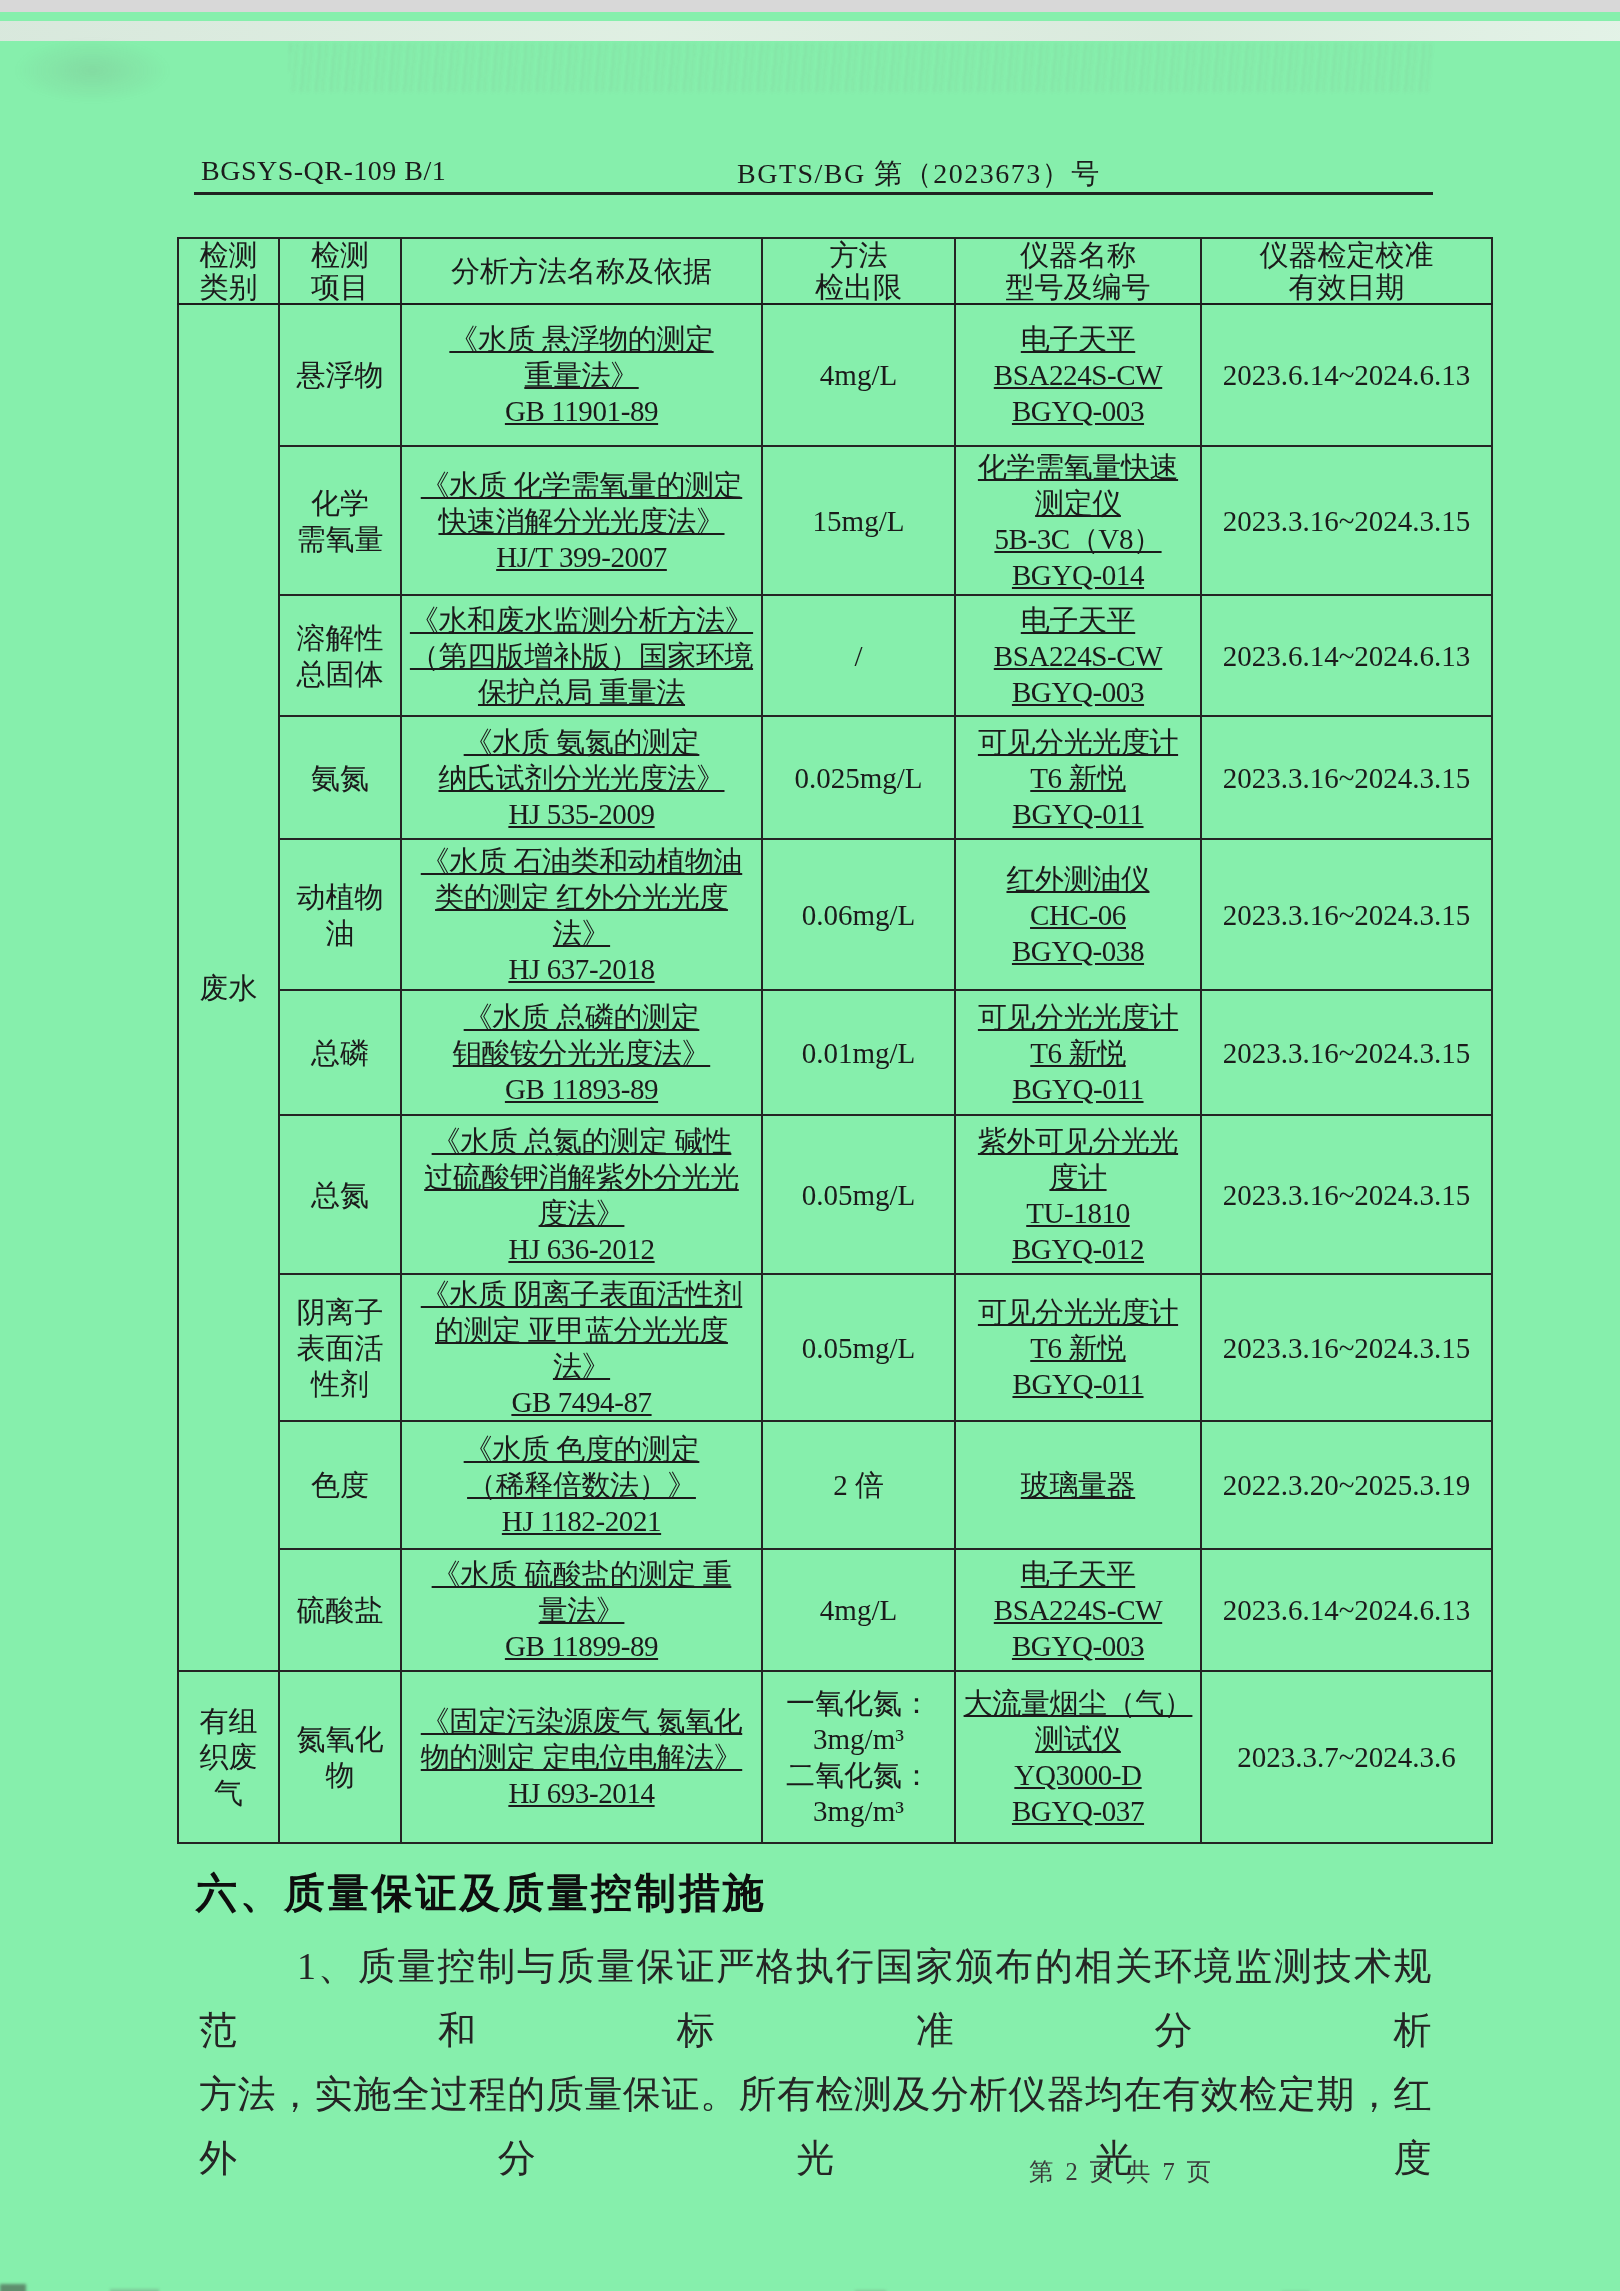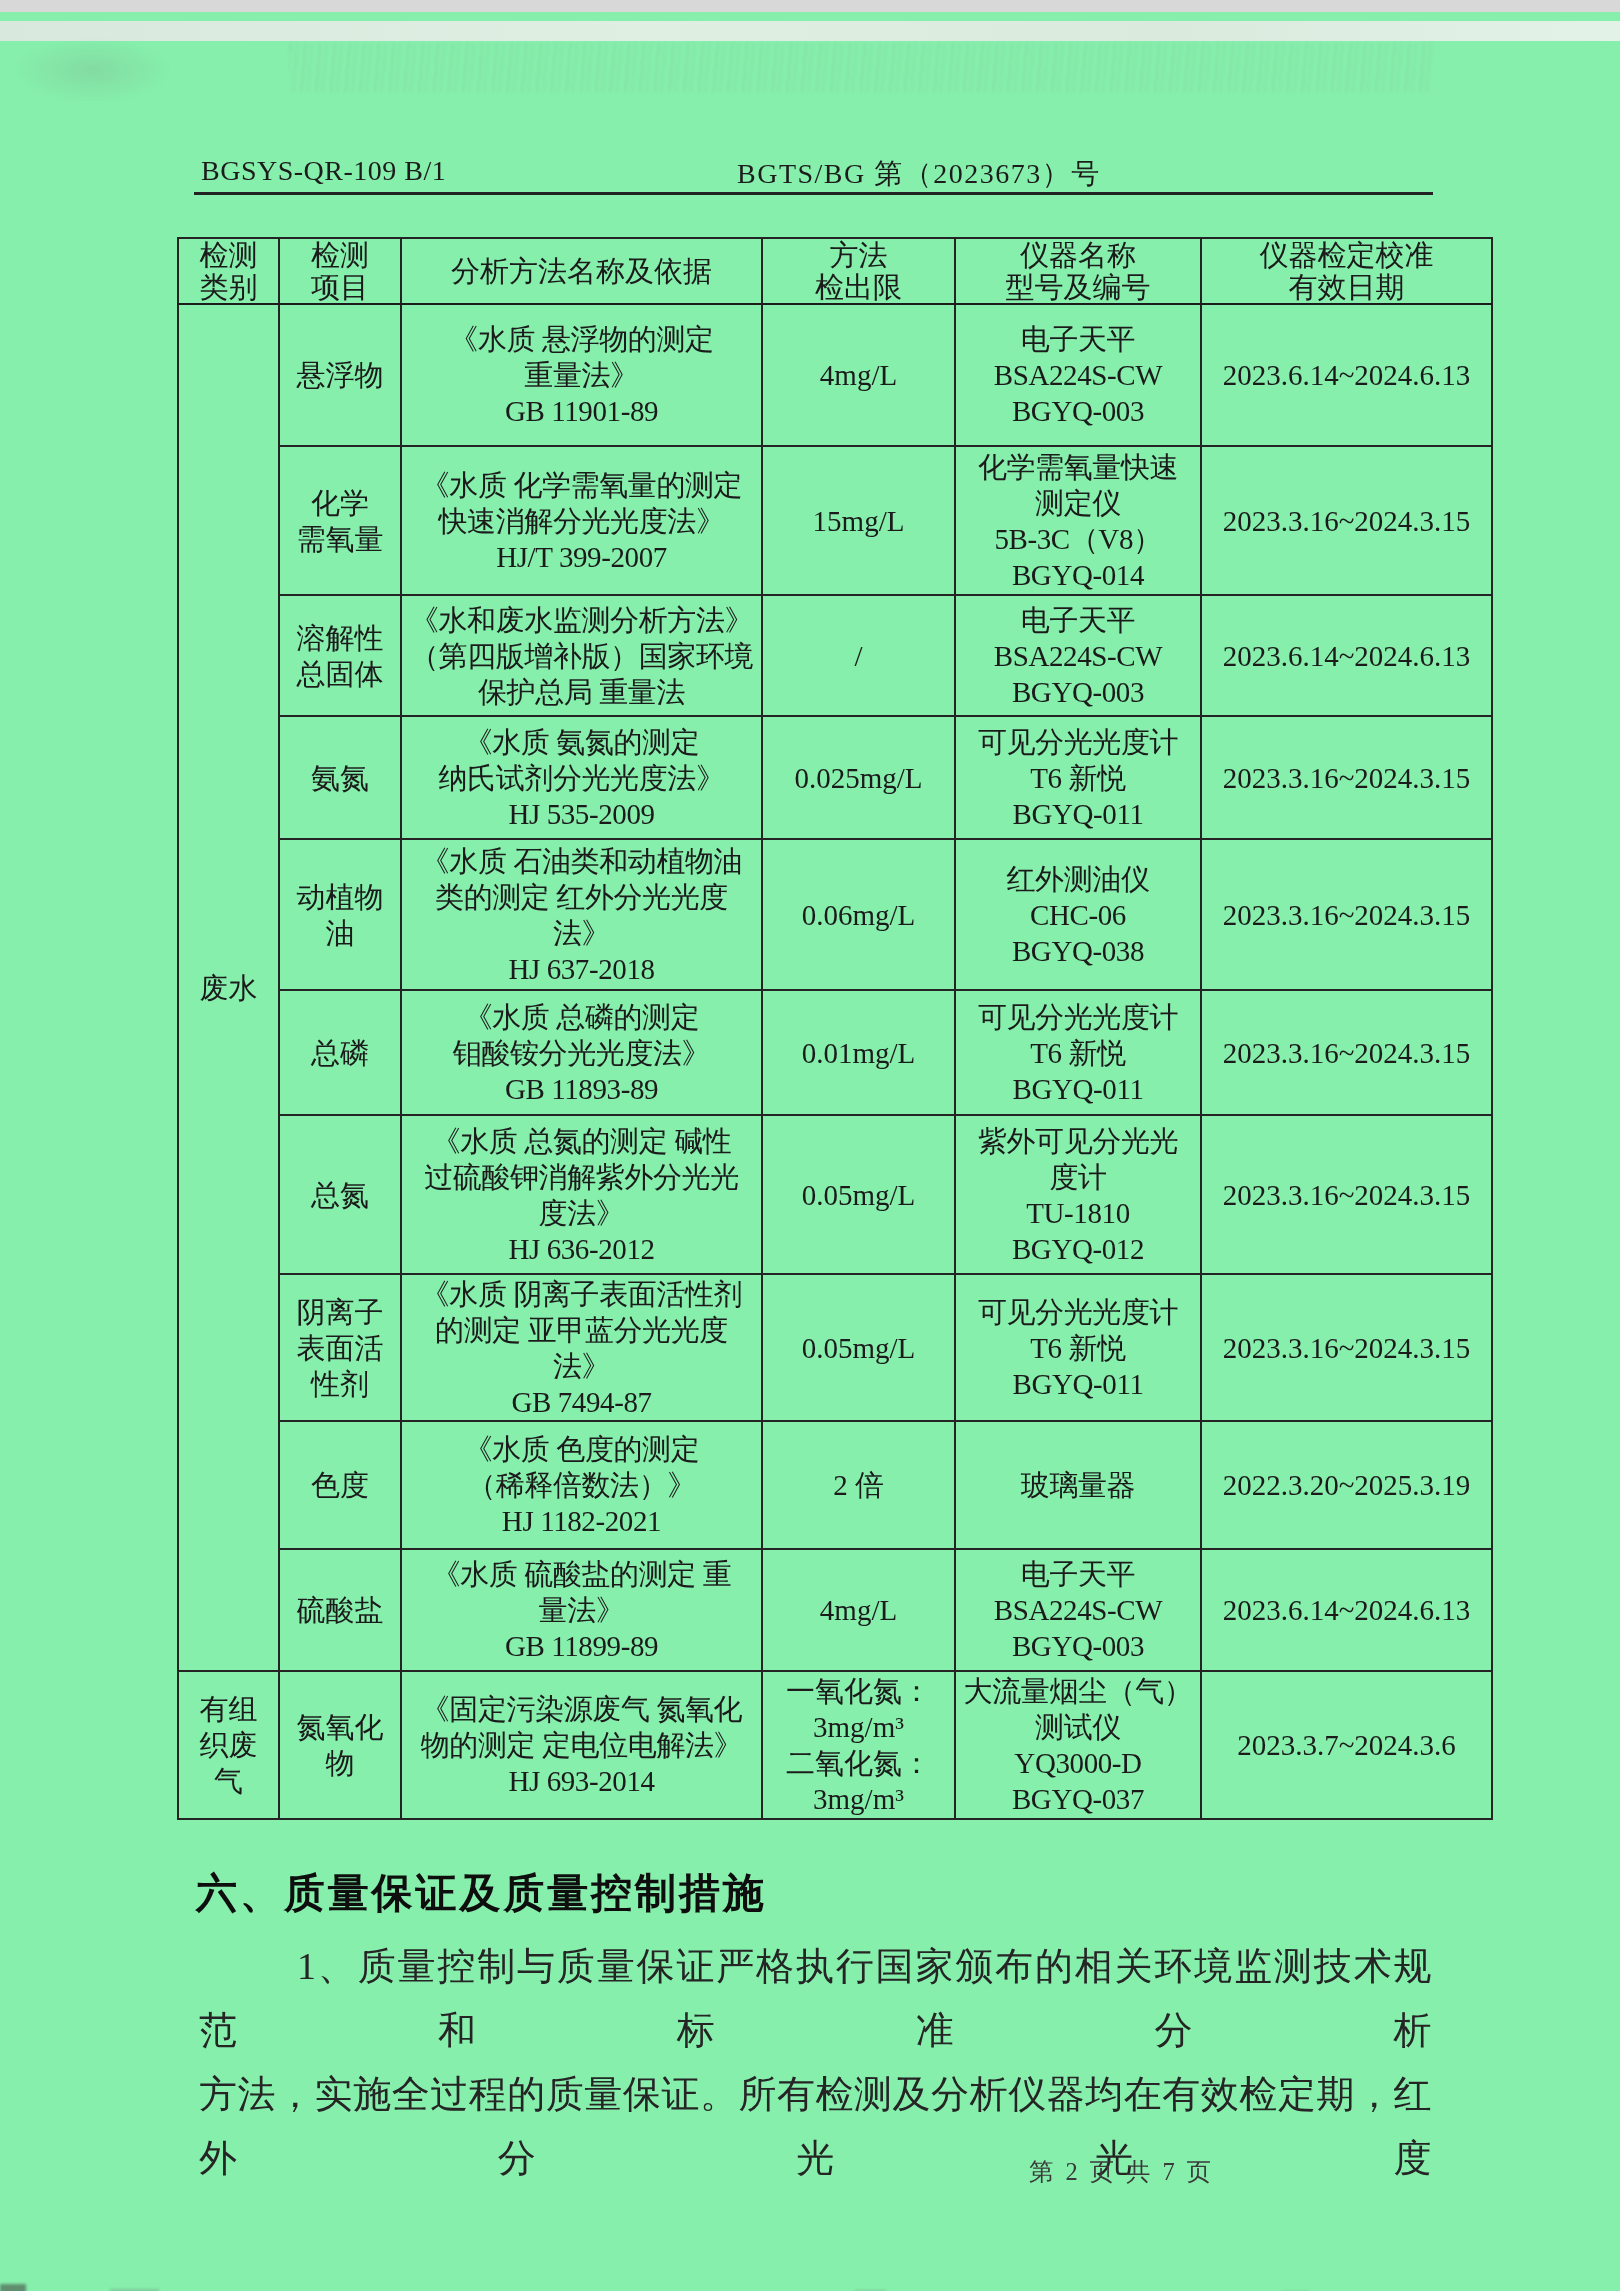--- a/index.html
+++ b/index.html
@@ -28,21 +28,21 @@
   table.methods{
     position:absolute;left:177px;top:225px;width:1313px;
     border-collapse:collapse;table-layout:fixed;border:2.9px solid #1c1c1c;
   }
   table.methods th,table.methods td{
     border:2px solid #242424;padding:0 2.9px;text-align:center;vertical-align:middle;
     font-weight:normal;font-size:29px;line-height:36px;white-space:pre-line;color:#1b1b1b;
   }
   table.methods tr.header-row th{line-height:32px;border-bottom:2.9px solid #1c1c1c;}
   table.methods tr.gas-row td{border-top:2.9px solid #1c1c1c;}
-  .c-method,.c-instrument{letter-spacing:-0.4px;}
+  .c-method,.c-instrument{letter-spacing:-0.4px;text-decoration:underline;}
   .c-valid{letter-spacing:0;}
   
   .section-heading{position:absolute;left:196px;top:1858px;margin:0;
     font-family:Liberation Serif, serif;font-weight:bold;
     font-size:41px;line-height:47px;letter-spacing:2.9px;color:#0e0e0e;}
   .paragraph{position:absolute;left:199px;top:1922px;width:1233px;}
   .para-line{font-size:38px;line-height:64px;color:#252525;text-align:justify;text-align-last:justify;letter-spacing:0.5px;}
   .para-line.first{text-indent:98px;}
   .para-line.last{text-align-last:left;}
   .page-footer{position:absolute;left:1029px;top:2143px;width:412px;
@@ -196,21 +196,21 @@
       <td class="c-item">硫酸盐</td>
       <td class="c-method">《水质 硫酸盐的测定 重
 量法》
 GB 11899-89</td>
       <td class="c-limit">4mg/L</td>
       <td class="c-instrument">电子天平
 BSA224S-CW
 BGYQ-003</td>
       <td class="c-valid">2023.6.14~2024.6.13</td>
     </tr>
-    <tr class="gas-row" style="height:148px">
+    <tr class="gas-row" style="height:172px">
       <td class="c-category">有组
 织废
 气</td>
       <td class="c-item">氮氧化物</td>
       <td class="c-method">《固定污染源废气 氮氧化
 物的测定 定电位电解法》
 HJ 693-2014</td>
       <td class="c-limit">一氧化氮：
 3mg/m³
 二氧化氮：

